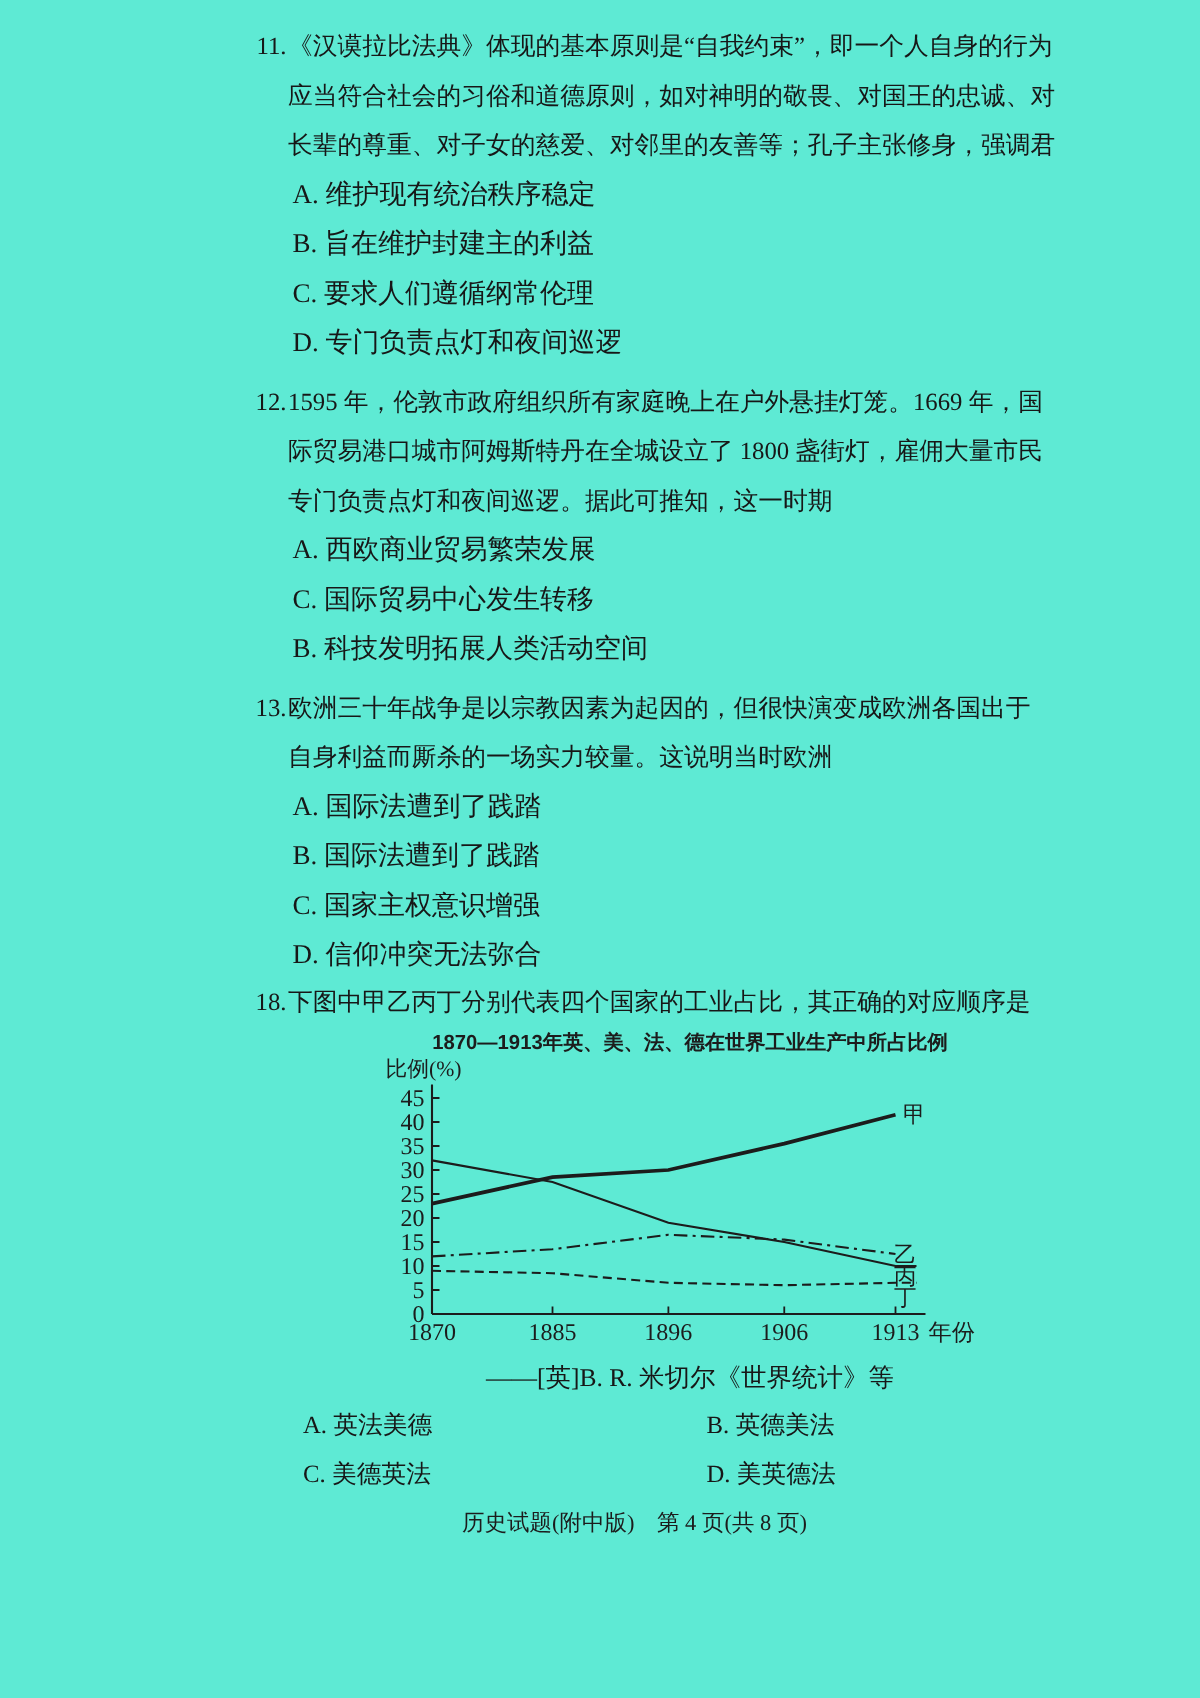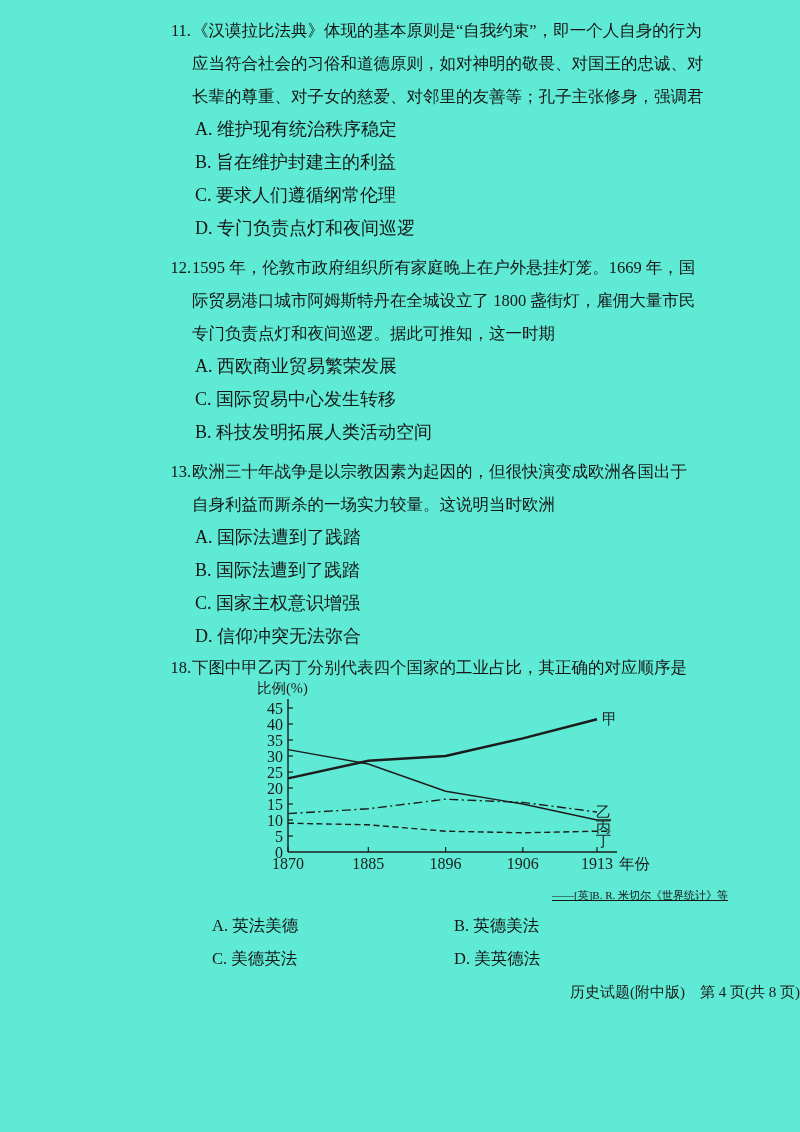--- a/index.html
+++ b/index.html
@@ -22,27 +22,27 @@
   
   .q14 .stem-line{line-height:30px;}
   .chart-title{
     width:536px;padding-right:20px;box-sizing:content-box;
     text-align:center;line-height:24px;
     font-family:"Liberation Sans","DejaVu Sans",sans-serif;
     font-weight:700;font-size:13.5px;color:#1c1c1c;
   }
   .chart-wrap{margin-left:63px;margin-top:-2px;width:470px;height:200px;position:relative;}
   .chart-wrap svg{position:absolute;left:0;top:0;}
-  .chart-source{width:536px;text-align:right;font-size:11px;line-height:28px;white-space:nowrap;text-decoration:underline;}
+  .chart-source{width:536px;text-align:center;font-size:17px;line-height:28px;white-space:nowrap;}
   .optrow{position:relative;line-height:33px;font-size:16.5px;white-space:nowrap;}
-  .optrow .col1{margin-left:20px;}
-  .optrow .col2{position:absolute;left:262px;top:0;}
+  .optrow .col1{margin-left:10px;}
+  .optrow .col2{position:absolute;left:279px;top:0;}
   .footer{
-    margin-top:6px;width:706px;padding-left:94px;
-    text-align:right;font-size:15px;line-height:22px;color:#1c1c1c;
+    margin-top:6px;width:706px;padding-left:70px;
+    text-align:center;font-size:15px;line-height:22px;color:#1c1c1c;
   }
   svg text{font-family:"Liberation Serif","DejaVu Serif",serif;}
 </style>
 </head>
 <body>
 
 <div class="page">
 
   <section class="question q11">
     <div class="stem-line first-line">
@@ -75,20 +75,21 @@
     <div class="option">A. 国际法遭到了践踏</div>
     <div class="option">B. 国际法遭到了践踏</div>
     <div class="option">C. 国家主权意识增强</div>
     <div class="option">D. 信仰冲突无法弥合</div>
   </section>
 
   <section class="question q14">
     <div class="stem-line first-line">
       <span class="qnum">18.</span><span>下图中甲乙丙丁分别代表四个国家的工业占比，其正确的对应顺序是</span>
     </div>
+    <div class="chart-title">1870—1913年英、美、法、德在世界工业生产中所占比例</div>
     <div class="chart-wrap">
       <svg id="chart-svg" width="470" height="200" viewBox="0 0 470 200">
           <line x1="33" y1="18" x2="33" y2="171" stroke="#1c1c1c" stroke-width="1.4"></line>
           <line x1="33" y1="171" x2="362" y2="171" stroke="#1c1c1c" stroke-width="1.4"></line>
           <text x="28" y="176.5" text-anchor="end" font-size="16" fill="#1c1c1c">0</text>
           <line x1="33" y1="155" x2="38" y2="155" stroke="#1c1c1c" stroke-width="1.2"></line>
           <text x="28" y="160.5" text-anchor="end" font-size="16" fill="#1c1c1c">5</text>
           <line x1="33" y1="139" x2="38" y2="139" stroke="#1c1c1c" stroke-width="1.2"></line>
           <text x="28" y="144.5" text-anchor="end" font-size="16" fill="#1c1c1c">10</text>
           <line x1="33" y1="123" x2="38" y2="123" stroke="#1c1c1c" stroke-width="1.2"></line>

